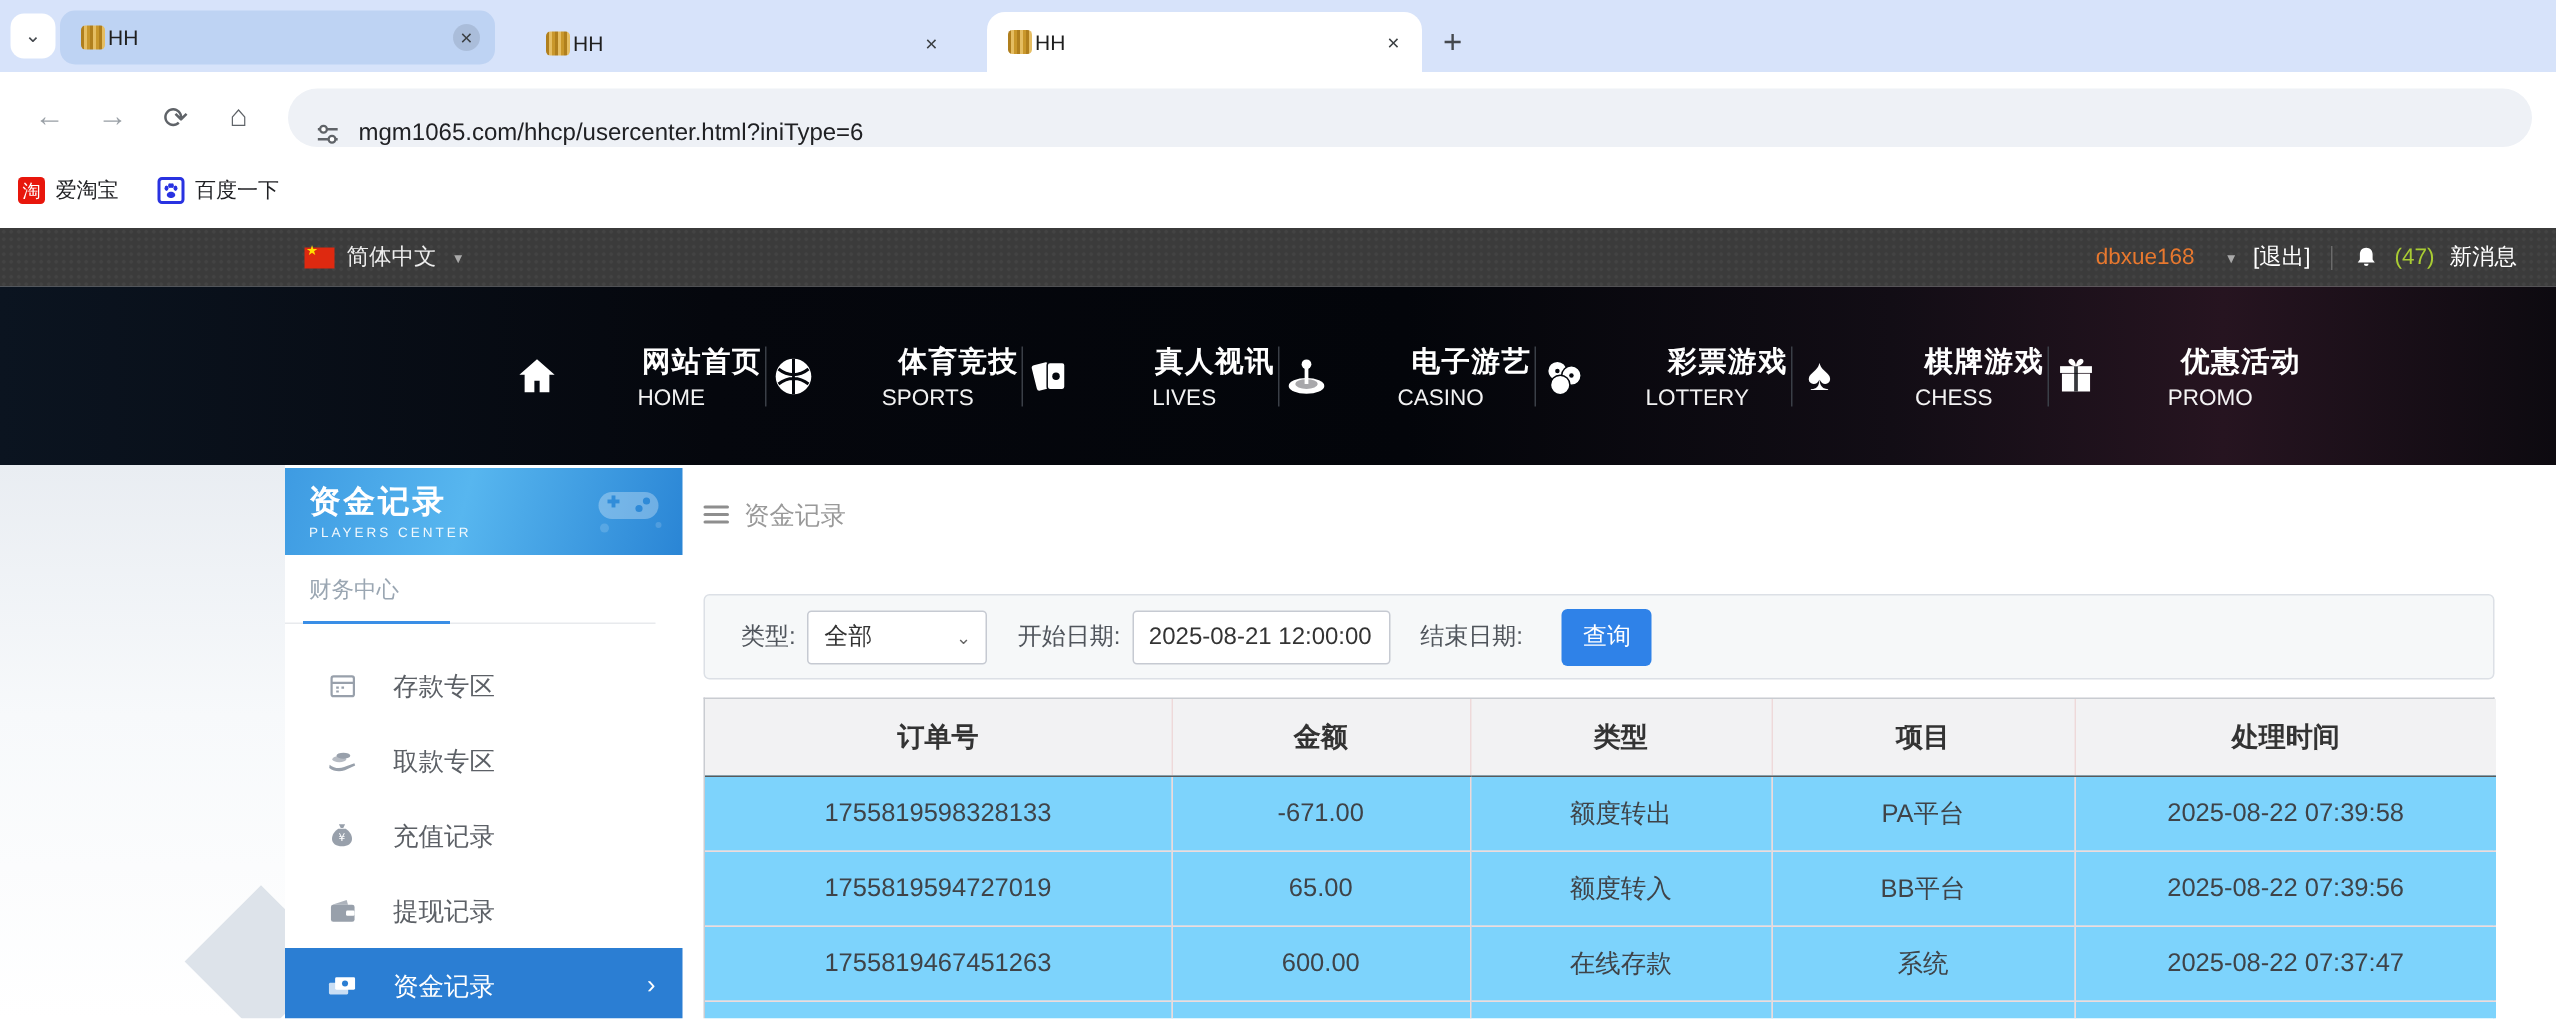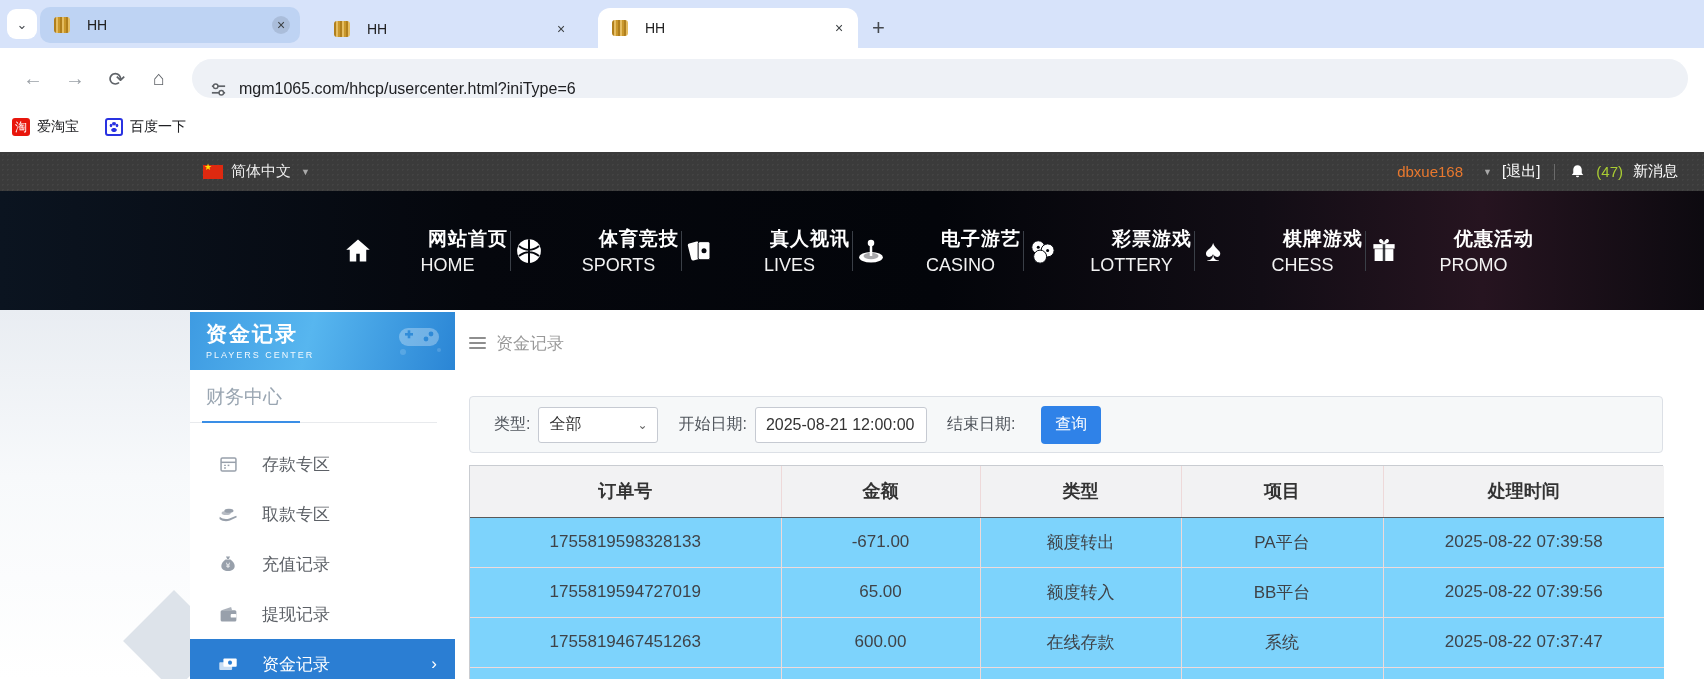--- a/index.html
+++ b/index.html
@@ -4,21 +4,21 @@
 <style>
   * { margin:0; padding:0; box-sizing:border-box; }
   html,body { width:1704px; height:679px; overflow:hidden; background:#fff;
     font-family:"Liberation Sans","DejaVu Sans",sans-serif; }
 
   
   .tabstrip { height:48px; background:#d7e3fa; position:relative; display:flex; align-items:flex-end; }
   .tab-search-btn { position:absolute; left:7px; top:9px; width:30px; height:30px; border-radius:9px;
     background:#fff; display:flex; align-items:center; justify-content:center; color:#45494e; font-size:13px; cursor:pointer; }
   .tabs { display:flex; align-items:flex-end; margin-left:40px; height:100%; }
-  .tab { width:260px; height:38px; display:flex; align-items:center; padding:0 10px 0 14px; gap:17px;
+  .tab { width:290px; height:38px; display:flex; align-items:center; padding:0 10px 0 14px; gap:2px;
     font-size:14px; color:#1f1f1f; cursor:pointer; }
   .tab.pill { background:#bed3f3; border-radius:10px; height:36px; margin-bottom:5px; }
   .tab.plain { margin-left:20px; }
   .tab.active { background:#fff; border-radius:12px 12px 0 0; height:40px; margin-left:18px; }
   .tab-title { flex:1; white-space:nowrap; overflow:hidden; }
   .favicon { width:16px; height:16px; border-radius:3px; flex:none;
     background:repeating-linear-gradient(90deg,#b07f1d 0 2px,#e5bd62 2px 4px,#c9972b 4px 6px); }
   .tab-close { width:18px; height:18px; border-radius:50%; display:flex; align-items:center; justify-content:center;
     color:#3c4043; font-size:14px; cursor:pointer; }
   .tab.pill .tab-close { background:rgba(0,0,0,.10); }
@@ -56,38 +56,38 @@
 
   
   .site-nav { height:119px; position:relative;
     background:linear-gradient(90deg,#0b1420 0%,#05070d 28%,#03050a 55%,#120d15 74%,#261420 87%,#0d0a10 100%); }
   .nav-inner { position:absolute; left:339px; top:0; width:1198px; height:100%; display:flex; align-items:center; }
   .nav-item { width:171px; height:66px; display:flex; align-items:center; justify-content:center; gap:12px;
     color:#fff; position:relative; cursor:pointer; }
   .nav-item + .nav-item::before { content:''; position:absolute; left:0; top:13px; bottom:13px; width:1px; background:#3a3f47; }
   .nav-icon { width:34px; height:34px; display:flex; align-items:center; justify-content:center; flex:none; }
   .nav-zh { font-size:19px; font-weight:bold; letter-spacing:1px;margin-left:41px; }
-  .nav-en { font-size:18px; margin-top:3px; text-align:center; opacity:.95; }
+  .nav-en { font-size:15px; margin-top:3px; text-align:center; opacity:.95; }
   .spade-glyph { font-size:30px; color:#fff; line-height:1; }
 
   
   .content { position:relative; height:369px; background:#fff; overflow:hidden; }
   .left-band { position:absolute; left:0; top:0; width:190px; height:100%;
     background:linear-gradient(180deg,#e9edf2,#f7f9fb 45%,#ffffff); }
   .left-band::after { content:''; position:absolute; left:138px; top:295px; width:72px; height:72px;
     background:#dde3ea; transform:rotate(45deg); }
 
   .sidebar { position:absolute; left:190px; top:2px; width:265px; }
   .sidebar-banner { height:58px; background:linear-gradient(105deg,#3e9be2 0%,#57b6ef 45%,#2a85d5 100%);
     padding:8px 0 0 16px; color:#fff; position:relative; overflow:hidden; }
   .banner-zh { font-size:21px; font-weight:bold; letter-spacing:2px; }
   .banner-en { font-size:9px; letter-spacing:2px; margin-top:2px; opacity:.92; }
   .banner-art { position:absolute; right:10px; top:8px; opacity:.55; }
   .sidebar-panel { background:#fff; padding-top:14px; }
-  .section-title { margin-left:16px; font-size:19px; color:#9aa6b2; padding-bottom:12px; }
+  .section-title { margin-left:16px; font-size:15px; color:#9aa6b2; padding-bottom:12px; }
   .section-underline { border-bottom:1px solid #e8eaed; margin-right:18px; position:relative; }
   .section-underline::before { content:''; position:absolute; left:12px; top:-1px; width:98px; height:2px; background:#3a8ee6; }
   .menu { margin-top:16px; }
   .menu-item { height:50px; display:flex; align-items:center; padding-left:26px; gap:22px;
     font-size:17px; color:#5c6066; cursor:pointer; position:relative; }
   .menu-icon { width:24px; height:24px; display:flex; align-items:center; justify-content:center; color:#98a0ab; flex:none; }
   .menu-item.active { background:#2b7ed3; color:#fff; }
   .menu-item.active .menu-icon { color:#fff; }
   .menu-chevron { position:absolute; right:18px; color:#fff; font-size:17px; }
 

